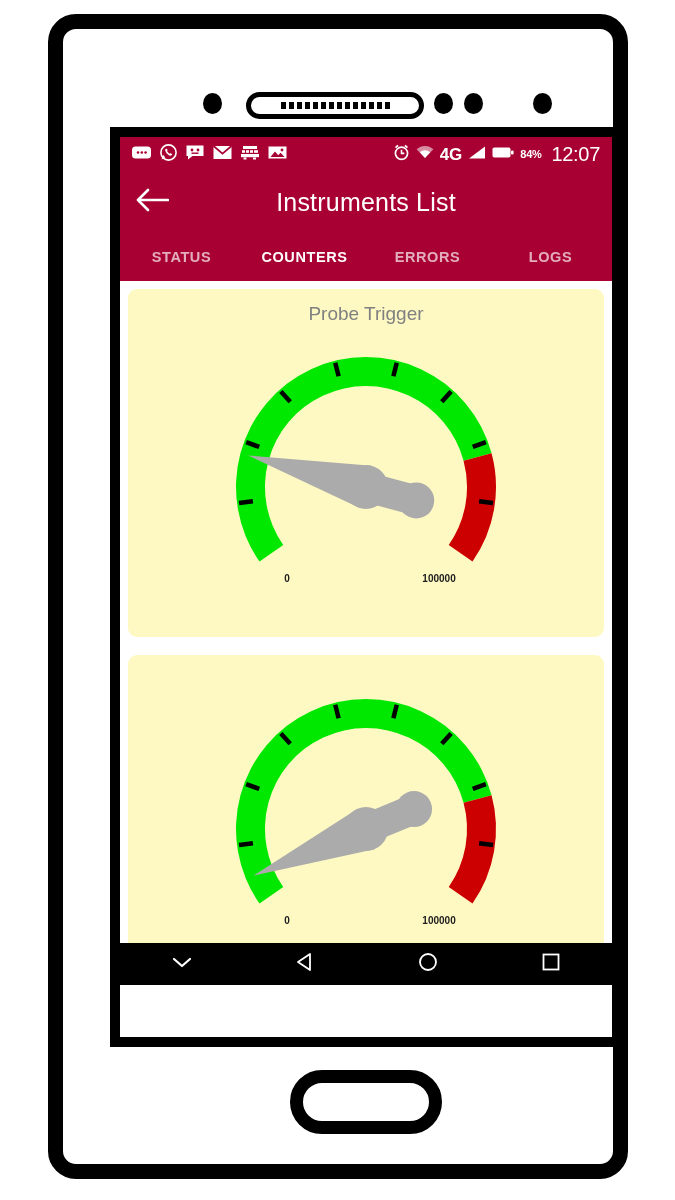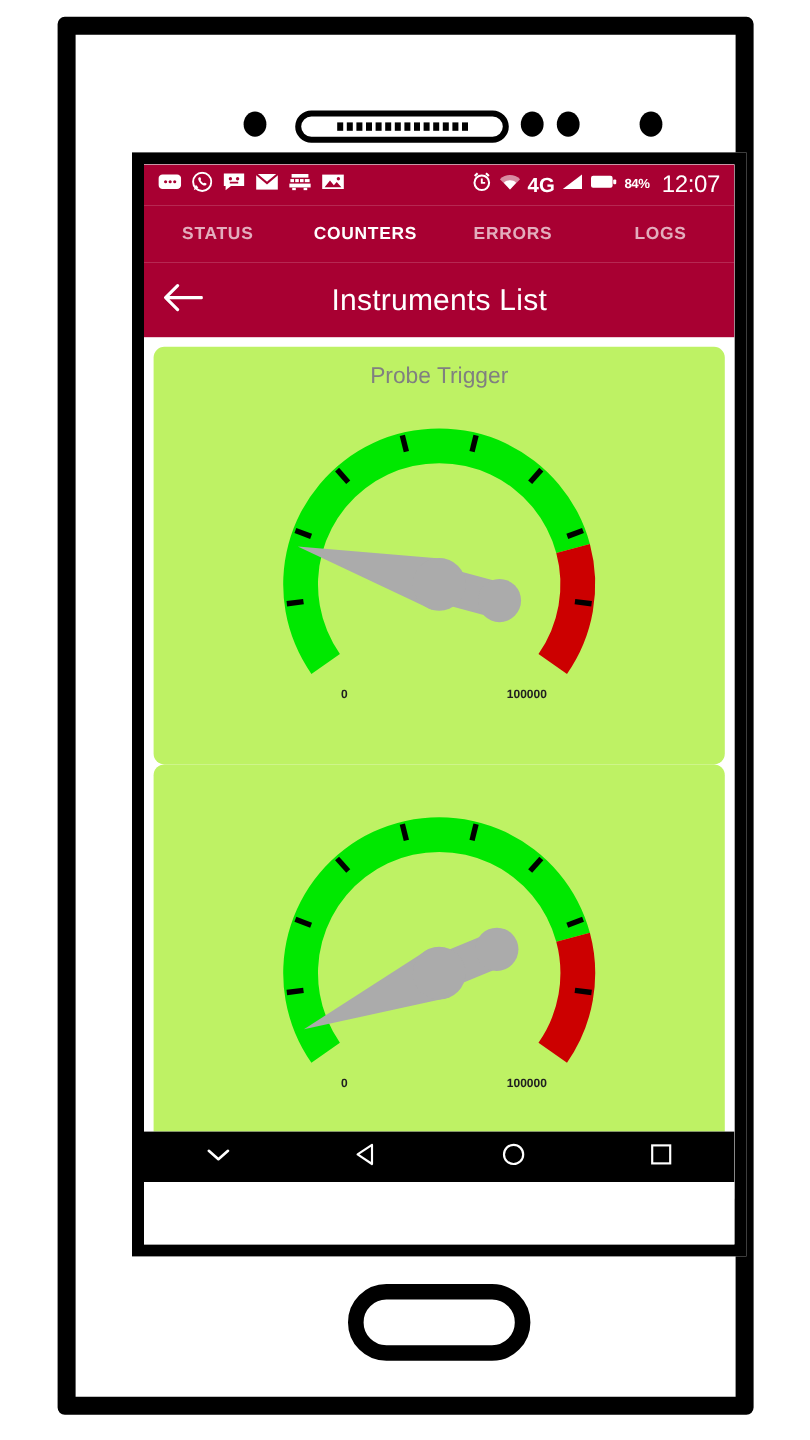--- a/index.html
+++ b/index.html
@@ -9,21 +9,21 @@
     font-family: "Liberation Sans", sans-serif;
     overflow: hidden;
   }
 
   
   #phone-frame {
     position: absolute;
     left: 48px; top: 14px;
     width: 580px; height: 1165px;
     border: 15px solid #000000;
-    border-radius: 6px;
+    border-radius: 28px;
     background: #ffffff;
   }
   #phone-bezel {
     position: absolute;
     left: 47px; top: 98px;
     width: 512px; height: 920px;
     border: 10px solid #000000;
     background: #ffffff;
   }
   
@@ -116,23 +116,23 @@
   .tab.active { color: #ffffff; }
 
   
   #content {
     background: #ffffff;
     height: 662px;
     overflow: hidden;
     padding: 8px 8px 0 8px;
   }
   .gauge-card {
-    background: #bef264;
+    background: #fef9c3;
     border-radius: 9px;
-    margin-bottom: 0;
+    margin-bottom: 18px;
     padding: 14px 0 10px 0;
   }
   .gauge-title {
     text-align: center;
     color: #808080;
     font-size: 19px;
     margin-bottom: 2px;
   }
   .gauge-wrap { display: flex; justify-content: center; }
   .gauge-svg { display: block; }
@@ -258,36 +258,36 @@
             <svg width="22" height="13" viewBox="0 0 22 13">
                 <rect x="0.5" y="1.5" width="18" height="10" rx="1.8" fill="#fff"></rect>
                 <rect x="19" y="4.5" width="2.6" height="4" rx="1" fill="#fff"></rect>
               </svg>
           </span>
           <span id="battery-pct">84%</span>
           <span id="status-clock">12:07</span>
         </div>
       </div>
 
+      <div id="app-bar">
+        <div id="back-button">
+          <span>
+            <svg width="34" height="28" viewBox="0 0 34 28">
+                <path d="M33 14H3M13 4 3 14l10 10" fill="none" stroke="#ffffff" stroke-width="2.6" stroke-linecap="round" stroke-linejoin="round"></path>
+              </svg>
+          </span>
+        </div>
+        <div id="page-title">Instruments List</div>
+      </div>
+
       <div id="tab-bar">
         <div class="tab">STATUS</div>
         <div class="tab active">COUNTERS</div>
         <div class="tab">ERRORS</div>
         <div class="tab">LOGS</div>
-      </div>
-
-      <div id="app-bar">
-        <div id="back-button">
-          <span>
-            <svg width="34" height="28" viewBox="0 0 34 28">
-                <path d="M33 14H3M13 4 3 14l10 10" fill="none" stroke="#ffffff" stroke-width="2.6" stroke-linecap="round" stroke-linejoin="round"></path>
-              </svg>
-          </span>
-        </div>
-        <div id="page-title">Instruments List</div>
       </div>
 
       <div id="content">
 
         <div class="gauge-card">
           <div class="gauge-title">Probe Trigger</div>
           <div class="gauge-wrap">
             <svg class="gauge-svg" id="gauge-0" width="330" height="300" viewBox="0 0 330 300">
                 <path d="M58.51023424243104 234.56493672563596 A130 130 0 1 1 290.57035741757886 126.3535241366723 L262.5585084551959 133.85927644464542 A101 101 0 1 0 82.2656435268118 217.93122007145564 Z" fill="#00E800"></path>
                 <path d="M290.57035741757886 126.3535241366723 A130 130 0 0 1 271.48976575756893 234.564936725636 L247.73435647318817 217.93122007145564 A101 101 0 0 0 262.5585084551959 133.85927644464542 Z" fill="#CC0000"></path>

